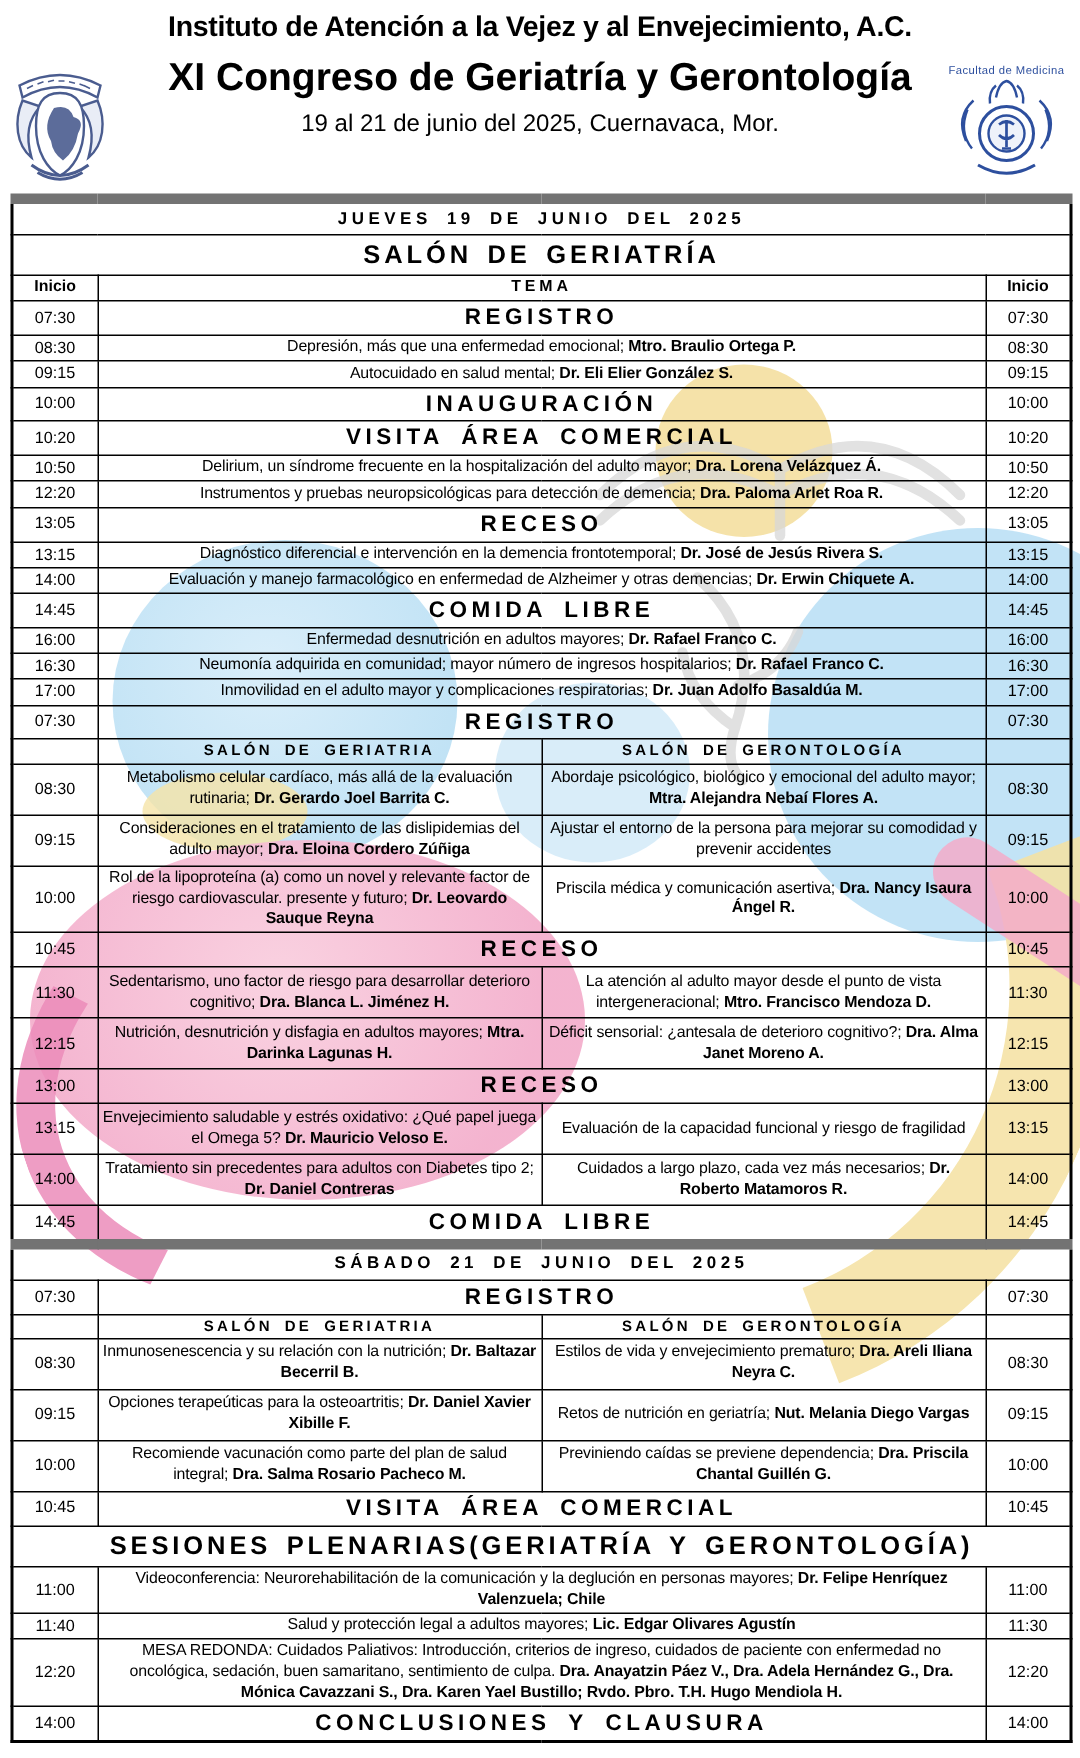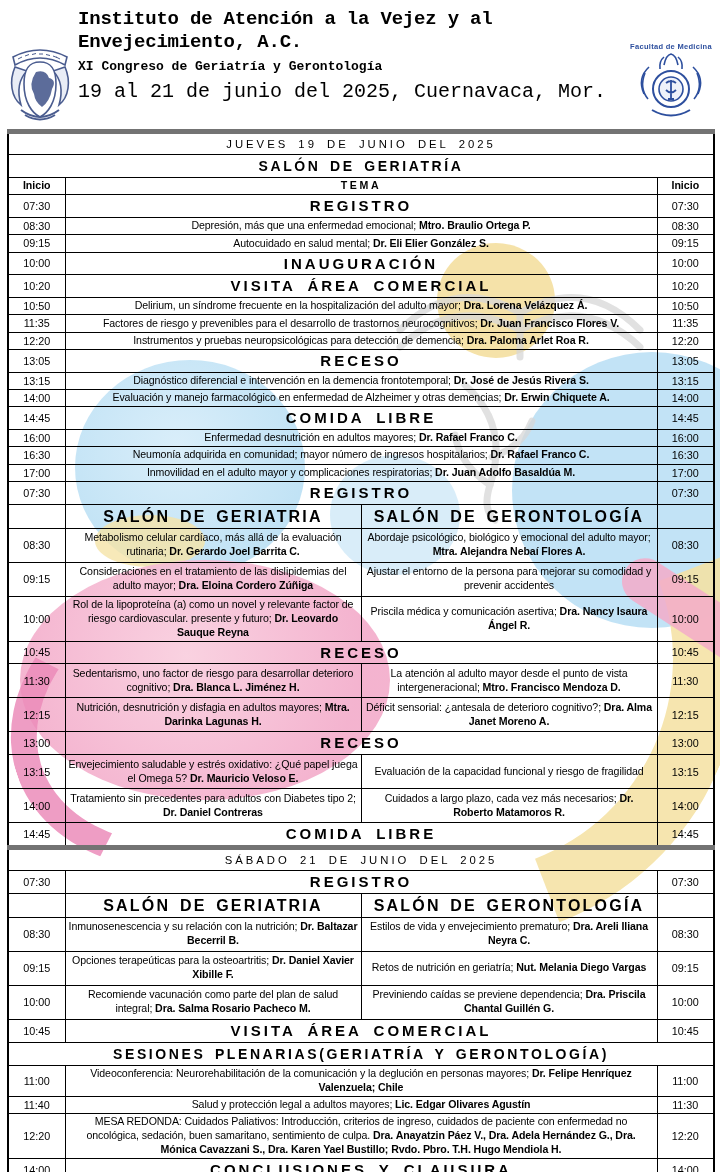--- a/index.html
+++ b/index.html
@@ -1,27 +1,27 @@
 <!DOCTYPE html>
 <html><head>
 <meta charset="utf-8">
 <style>
   html,body{margin:0;padding:0;background:#fff;}
   body{width:720px;height:1172px;font-family:"Liberation Sans",sans-serif;color:#000;}
   .page{position:relative;width:720px;height:1172px;overflow:hidden;background:#fff;}
 
   
   .hdr{position:absolute;left:0;top:0;width:720px;height:128px;background:#fff;z-index:3;}
-  .titles{position:absolute;left:78px;right:78px;top:8px;text-align:left;font-family:Liberation Mono, monospace;}
+  .titles{position:absolute;left:78px;right:78px;top:8px;text-align:center;}
   .t1{font-size:19px;font-weight:700;letter-spacing:-0.2px;line-height:1.2;}
-  .t2{font-size:13px;font-weight:700;margin-top:5px;line-height:1.2;}
-  .t3{font-size:20px;margin-top:6px;line-height:1.2;}
+  .t2{font-size:26px;font-weight:700;margin-top:5px;line-height:1.2;}
+  .t3{font-size:16px;margin-top:6px;line-height:1.2;}
   .logoL{position:absolute;left:8px;top:40px;}
   .logoR{position:absolute;right:6px;top:42px;width:86px;text-align:center;}
-  .logoR .cap{font-size:7.5px;font-weight:700;color:#2d4f9e;letter-spacing:.3px;margin-bottom:1px;white-space:nowrap;}
+  .logoR .cap{font-size:7.5px;font-weight:400;color:#2d4f9e;letter-spacing:.3px;margin-bottom:1px;white-space:nowrap;}
 
   
   .wm{position:absolute;left:0;top:0;width:720px;height:1172px;z-index:1;pointer-events:none;}
   .wm div{position:absolute;}
   .wm-blue-left{left:75px;top:360px;width:230px;height:215px;border-radius:50%;
     background:radial-gradient(circle at 45% 40%,#d3ebf9 0%,#b5ddf3 75%);opacity:.85;}
   .wm-blue-right{left:512px;top:352px;width:280px;height:276px;border-radius:50%;background:#b7def4;opacity:.85;}
   .wm-blue-mid{left:330px;top:455px;width:130px;height:120px;border-radius:50%;background:#c9e6f7;opacity:.7;}
   .wm-yellow-top{left:437px;top:243px;width:118px;height:115px;border-radius:50%;background:#f4dfa0;opacity:.9;}
   .wm-yellow-ring{left:175px;top:375px;width:430px;height:430px;border:68px solid transparent;
@@ -32,26 +32,26 @@
   .wm-pink-ring{left:6px;top:548px;width:382px;height:265px;border:26px solid transparent;
     border-left-color:#ec8cba;border-radius:50%;transform:rotate(-18deg);opacity:.85;}
   .wm-pink-band{left:612px;top:592px;width:170px;height:46px;border-radius:24px;background:#f3abc9;transform:rotate(33deg);opacity:.85;}
   .wm-art{position:absolute;left:370px;top:235px;}
 
   
   .twrap{position:absolute;left:7px;top:129px;width:706px;z-index:2;}
   table{border-collapse:collapse;border:2px solid #000;width:706px;table-layout:fixed;background:transparent;}
   td{border:1px solid #000;padding:1px 3px;font-size:10.6px;line-height:1.32;text-align:center;vertical-align:middle;background:transparent;overflow:hidden;}
   td.time{font-size:10.8px;padding:1px 0;}
-  tr.day td{font-weight:400;font-size:11.3px;letter-spacing:3px;word-spacing:4px;padding:2.5px 0;border-top:5px solid #737373;}
-  tr.wide td{font-weight:700;font-size:14px;letter-spacing:2.6px;word-spacing:3px;padding:2px 0;}
+  tr.day td{font-weight:700;font-size:11.3px;letter-spacing:3px;word-spacing:4px;padding:2.5px 0;border-top:7px solid #737373;}
+  tr.wide td{font-weight:700;font-size:17px;letter-spacing:2.6px;word-spacing:3px;padding:2px 0;}
   td.head{font-weight:700;font-size:10.6px;}
   td.tema{letter-spacing:2.6px;}
   td.sec{font-weight:700;font-size:15px;letter-spacing:3px;word-spacing:5px;}
-  td.salon{font-weight:700;font-size:16px;letter-spacing:2.2px;word-spacing:3px;}
+  td.salon{font-weight:700;font-size:10px;letter-spacing:2.2px;word-spacing:3px;}
   td.talkcell{letter-spacing:-0.1px;margin-left:39px;}
   td.talkcell b{font-weight:700;}
   td.talkcell.two{height:31px;}
 </style>
 </head>
 <body>
 
 <div class="page">
 
   <div class="wm">
@@ -162,25 +162,20 @@
             <td class="time">10:20</td>
             <td class="sec" colspan="2">VISITA ÁREA COMERCIAL</td>
             <td class="time">10:20</td>
           </tr>
           <tr class="talk">
             <td class="time">10:50</td>
             <td class="talkcell" colspan="2"><span class="t">Delirium, un síndrome frecuente en la hospitalización del adulto mayor;</span> <b class="s">Dra. Lorena Velázquez Á.</b></td>
             <td class="time">10:50</td>
           </tr>
           <tr class="talk">
-            <td class="time">11:35</td>
-            <td class="talkcell" colspan="2"><span class="t">Factores de riesgo y prevenibles para el desarrollo de trastornos neurocognitivos;</span> <b class="s">Dr. Juan Francisco Flores V.</b></td>
-            <td class="time">11:35</td>
-          </tr>
-          <tr class="talk">
             <td class="time">12:20</td>
             <td class="talkcell" colspan="2"><span class="t">Instrumentos y pruebas neuropsicológicas para detección de demencia;</span> <b class="s">Dra. Paloma Arlet Roa R.</b></td>
             <td class="time">12:20</td>
           </tr>
           <tr class="section">
             <td class="time">13:05</td>
             <td class="sec" colspan="2">RECESO</td>
             <td class="time">13:05</td>
           </tr>
           <tr class="talk">

